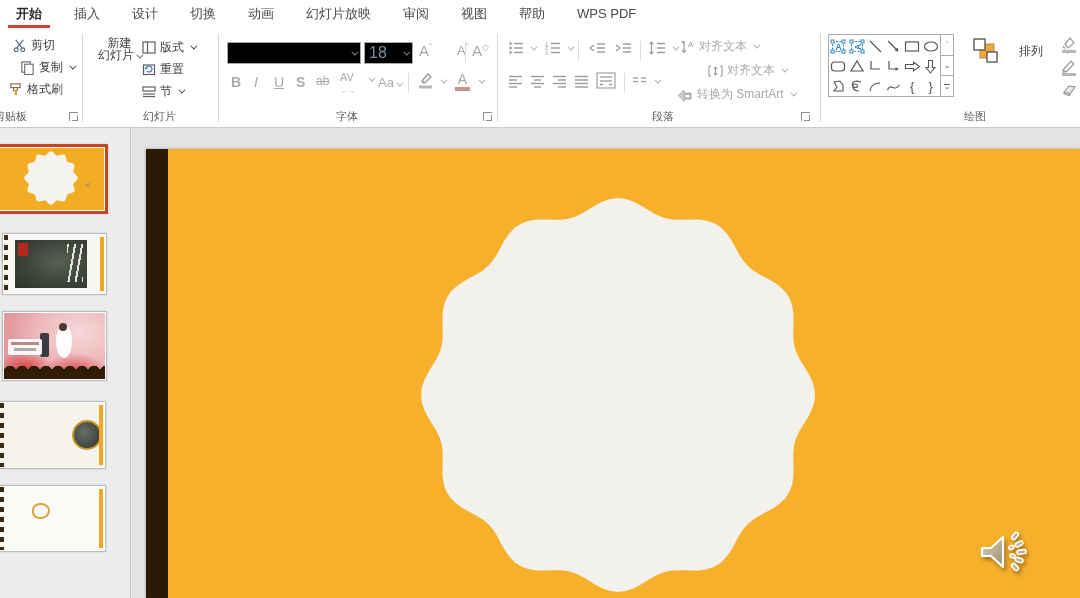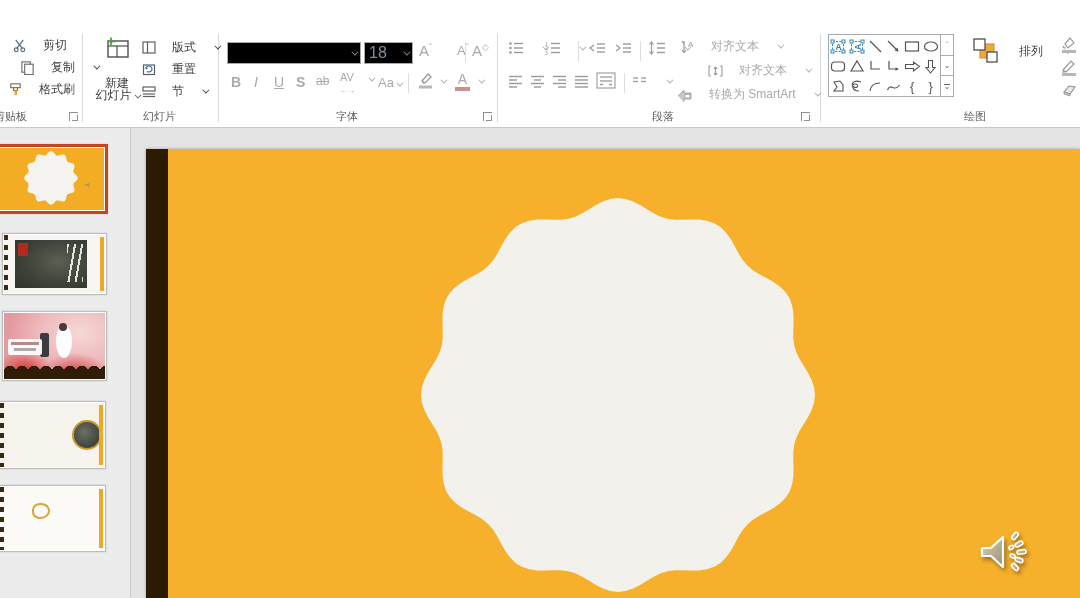--- a/index.html
+++ b/index.html
@@ -11,21 +11,21 @@
   .ribbon { position:absolute; left:0; top:0; width:1080px; height:128px; background:#fff;
             border-bottom:1px solid #c9c9c9; }
   .tabs { position:absolute; left:0; top:0; height:28px; width:100%; display:flex; align-items:center; }
   .tab { padding:0 16px; font-size:13px; color:#4a4a4a; height:28px; line-height:28px; cursor:default; position:relative; }
   .tab.active { color:#2b2b2b; font-weight:bold; }
   .tab.active::after { content:""; position:absolute; left:8px; right:8px; bottom:0; height:3px; background:#c5472d; }
 
   .grp-divider { position:absolute; top:34px; height:88px; width:1px; background:#d8d8d8; }
   .grp-label { position:absolute; top:109px; font-size:11px; color:#5e5e5e; white-space:nowrap; }
 
-  .btn { position:absolute; display:flex; align-items:center; gap:16px; font-size:12px;
+  .btn { position:absolute; display:flex; align-items:center; gap:4px; font-size:12px;
          color:#3e3e3e; white-space:nowrap; cursor:default; }
   .btn.dis { color:#a9a9a9; }
   .chev { display:inline-block; width:5px; height:5px; border-right:1.4px solid currentColor;
           border-bottom:1.4px solid currentColor; transform:rotate(45deg) translateY(-2px); margin-left:2px; }
   .dlg { position:absolute; width:9px; height:9px; border-left:1px solid #8f8f8f; border-top:1px solid #8f8f8f; }
   .dlg::after { content:""; position:absolute; right:0; bottom:0; width:5px; height:5px;
                 border-right:1.5px solid #8f8f8f; border-bottom:1.5px solid #8f8f8f; }
 
   .combo { position:absolute; height:22px; border:1px solid #ababab; background:#000000;
            display:flex; align-items:center; font-size:16px; color:#7e8da0; padding:0 4px; }
@@ -64,20 +64,32 @@
 
   .audio { position:absolute; left:828px; top:375px; filter:drop-shadow(2px 3px 2px rgba(0,0,0,.35)); }
 </style>
 </head>
 <body>
 
 <div id="app">
 
   <div class="ribbon">
 
+    <div class="tabs">
+      <div class="tab active">开始</div>
+      <div class="tab">插入</div>
+      <div class="tab">设计</div>
+      <div class="tab">切换</div>
+      <div class="tab">动画</div>
+      <div class="tab">幻灯片放映</div>
+      <div class="tab">审阅</div>
+      <div class="tab">视图</div>
+      <div class="tab">帮助</div>
+      <div class="tab">WPS PDF</div>
+    </div>
 
     <div class="grp-divider" style="left:82px"></div>
     <div class="grp-divider" style="left:218px"></div>
     <div class="grp-divider" style="left:497px"></div>
     <div class="grp-divider" style="left:820px"></div>
 
     <div class="grp-label" style="left:-6px">剪贴板</div>
     <div class="grp-label" style="left:143px">幻灯片</div>
     <div class="grp-label" style="left:336px">字体</div>
     <div class="grp-label" style="left:652px">段落</div>
@@ -106,21 +118,21 @@
     </div>
     <div class="btn" style="left:8px;top:81px">
       <svg class="ic" width="15" height="15" viewBox="0 0 16 16">
         <rect x="3" y="2" width="10" height="4" fill="none" stroke="#8c6a3f" stroke-width="1.2"></rect>
         <path d="M6 6 v3 h4 v-3" fill="none" stroke="#8c6a3f" stroke-width="1.2"></path>
         <rect x="7" y="9" width="2.6" height="5" fill="#e8a33d"></rect>
       </svg>
       <span>格式刷</span>
     </div>
 
-    <div class="btn" style="left:96px;top:37px;flex-direction:column;gap:16px;width:42px;text-align:center">
+    <div class="btn" style="left:96px;top:37px;flex-direction:row;gap:2px;width:42px;text-align:center">
       <svg class="ic" width="26" height="24" viewBox="0 0 26 24">
         <rect x="4" y="4" width="20" height="16" fill="#fff" stroke="#4f4f4f" stroke-width="1.4"></rect>
         <line x1="4" y1="9" x2="24" y2="9" stroke="#4f4f4f" stroke-width="1.2"></line>
         <line x1="13" y1="9" x2="13" y2="20" stroke="#4f4f4f" stroke-width="1.2"></line>
         <line x1="7" y1="0.5" x2="7" y2="8.5" stroke="#4ca33f" stroke-width="1.8"></line>
         <line x1="3" y1="4.5" x2="11" y2="4.5" stroke="#4ca33f" stroke-width="1.8"></line>
       </svg>
       <span style="line-height:12px">
         <span>新建</span><br>
         <span>幻灯片</span><span class="chev" style="color:#666"></span>

